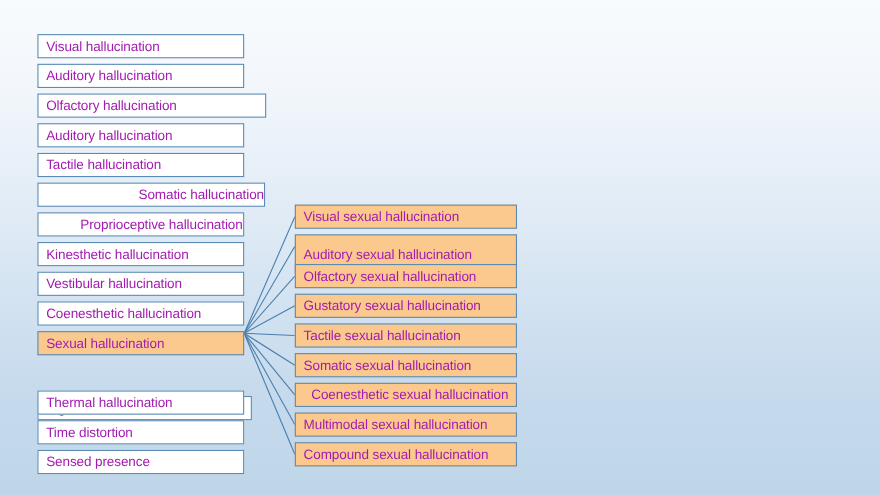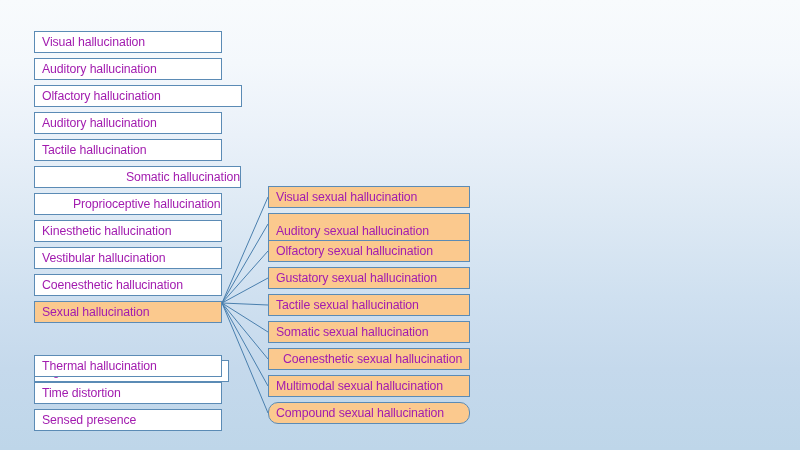--- a/index.html
+++ b/index.html
@@ -145,18 +145,18 @@
       </div>
       <div class="node col-right accent" style="top: 321px; left: 268px; width: 202px; height: 22px;">
         <span>Somatic sexual hallucination</span>
       </div>
       <div class="node col-right accent" style="top: 348px; left: 268px; width: 202px; height: 22px; padding-left: 14px;">
         <span>Coenesthetic sexual hallucination</span>
       </div>
       <div class="node col-right accent" style="top: 375px; left: 268px; width: 202px; height: 22px;">
         <span>Multimodal sexual hallucination</span>
       </div>
-      <div class="node col-right accent" style="top: 402px; left: 268px; width: 202px; height: 22px; border-radius: 10px;">
+      <div class="node col-right accent" style="top: 402px; left: 268px; width: 202px; height: 22px;">
         <span>Compound sexual hallucination</span>
       </div>
     </div>
 
 </div>
 
 </body></html>

